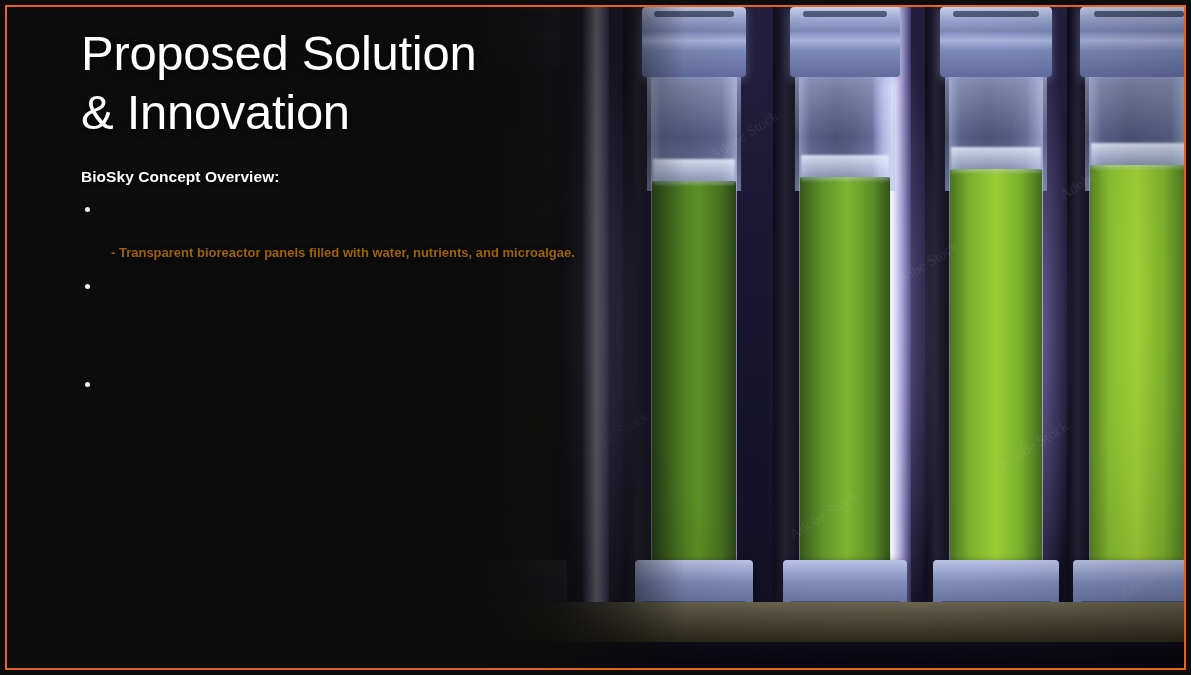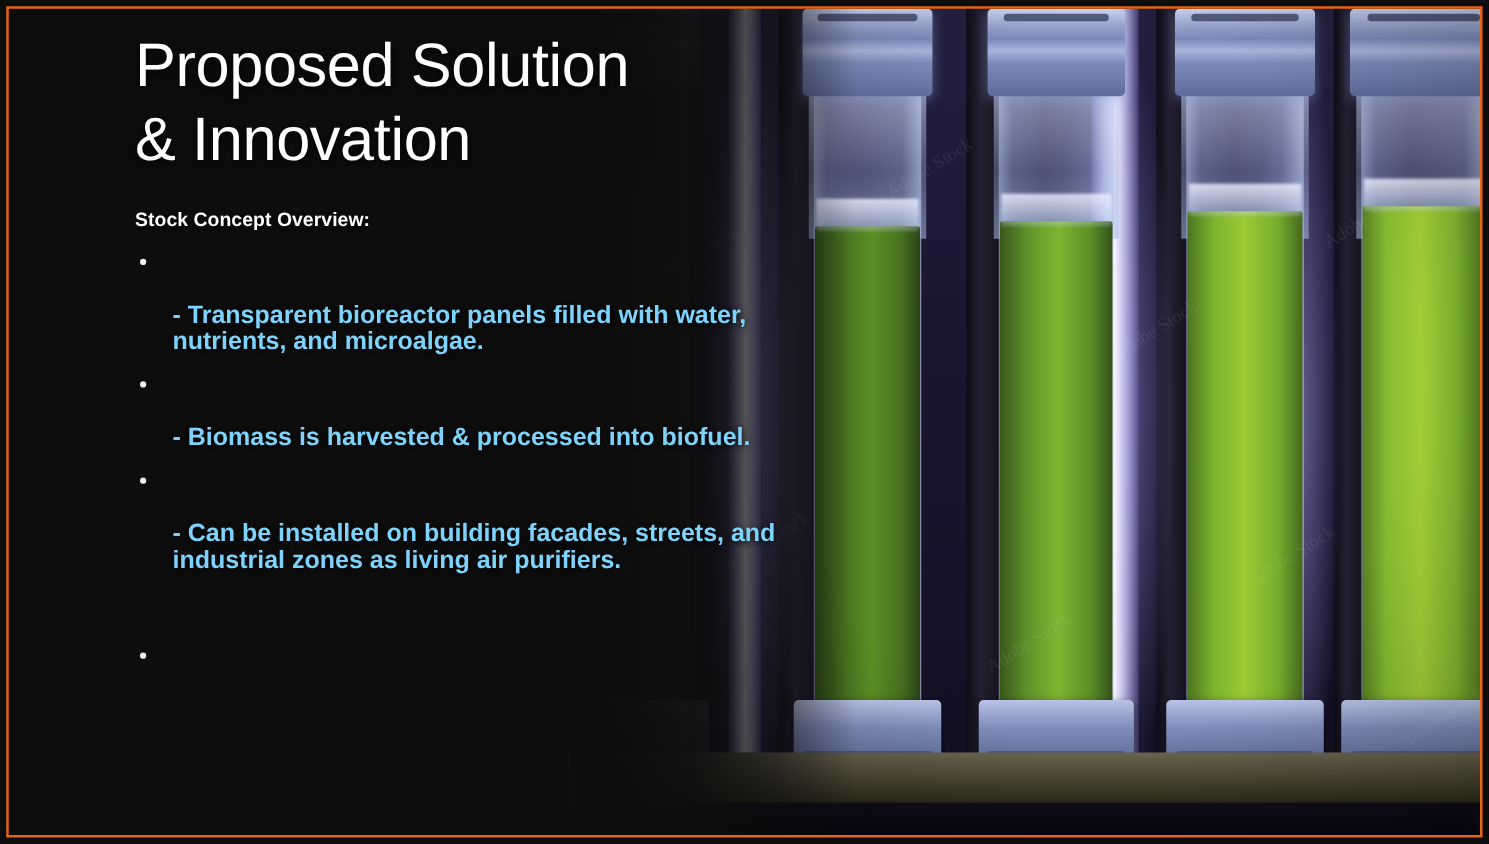--- a/index.html
+++ b/index.html
@@ -159,43 +159,43 @@
     position:absolute; inset:0;
     background:radial-gradient(ellipse 85% 110% at 58% 45%,
       rgba(0,0,0,0) 40%, rgba(0,0,0,.45) 100%);
     z-index:19;
   }
   
   #text-panel {
     position:absolute;
     left:0; top:0; width:760px; height:675px;
     z-index:30;
-    padding:24px 0 0 108px;
+    padding:24px 0 0 81px;
   }
   #title {
     color:#ffffff;
     font-size:49px;
     line-height:59px;
     font-weight:400;
     letter-spacing:-.3px;
     white-space:pre-line;
     text-shadow:0 2px 8px rgba(0,0,0,.85);
   }
   .section-head {
     color:#ffffff;
     font-size:15.5px;
     font-weight:bold;
     letter-spacing:.05px;
     text-shadow:0 1px 4px rgba(0,0,0,.9);
   }
   ul.bullets { list-style:none; }
   ul.bullets li {
     position:relative;
-    color:#7dd3fc;
-    font-size:20px;
+    color:#a16207;
+    font-size:13px;
     line-height:21px;
     font-weight:bold;
     padding-left:30px;
     margin-bottom:14px;
     max-width:620px;
     text-shadow:0 1px 5px rgba(0,0,0,.95);
     white-space:pre-line;
   }
   ul.bullets li .dot {
     position:absolute;
@@ -287,34 +287,29 @@
     <div id="photo-vig"></div>
     <div id="photo-fade"></div>
   </div>
 
   <div id="text-panel">
     <h1 id="title">Proposed Solution
 &amp; Innovation</h1>
 
     <div class="gap-lg"></div>
 
-    <div class="section-head">Stock Concept Overview:</div>
+    <div class="section-head">BioSky Concept Overview:</div>
     <div style="height:14px"></div>
     <ul class="bullets">
       <li style="max-width:545px;">
         <span class="dot"></span>
         <span>- Transparent bioreactor panels filled with water, nutrients, and microalgae.</span>
       </li>
       <li>
         <span class="dot"></span>
-        <span>- Biomass is harvested &amp; processed into biofuel.</span>
-      </li>
-      <li style="max-width:595px;">
-        <span class="dot"></span>
-        <span>- Can be installed on building facades, streets, and industrial zones as living air purifiers.</span>
       </li>
     </ul>
 
     <div class="gap-lg"></div>
 
     <div style="height:16px"></div>
     <ul class="bullets">
       <li style="margin-bottom:12px;">
         <span class="dot"></span>
         

